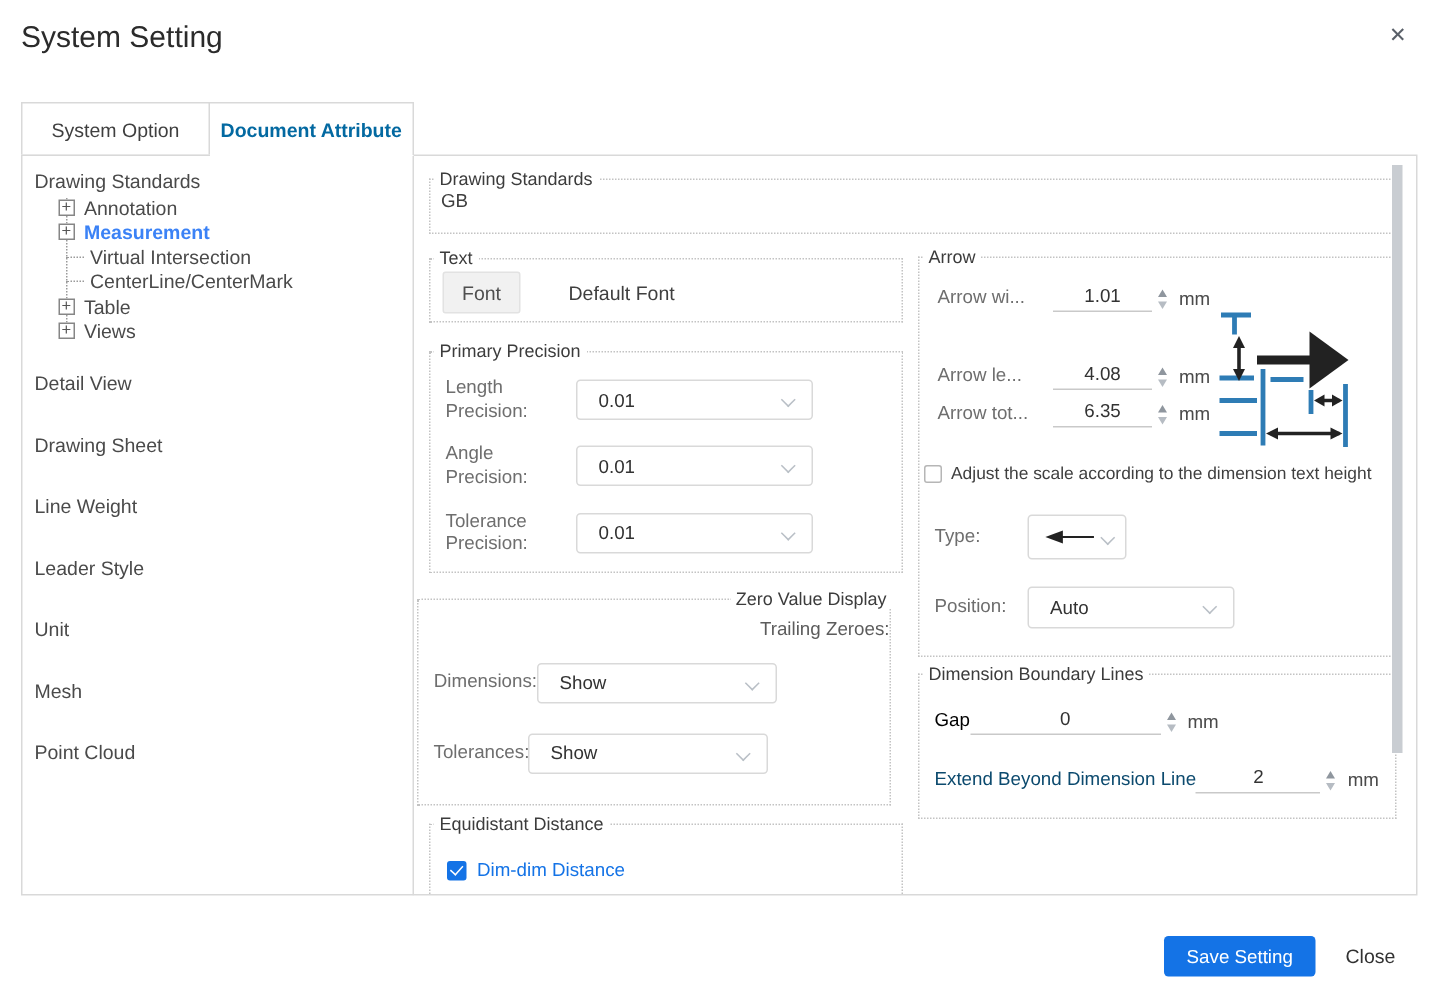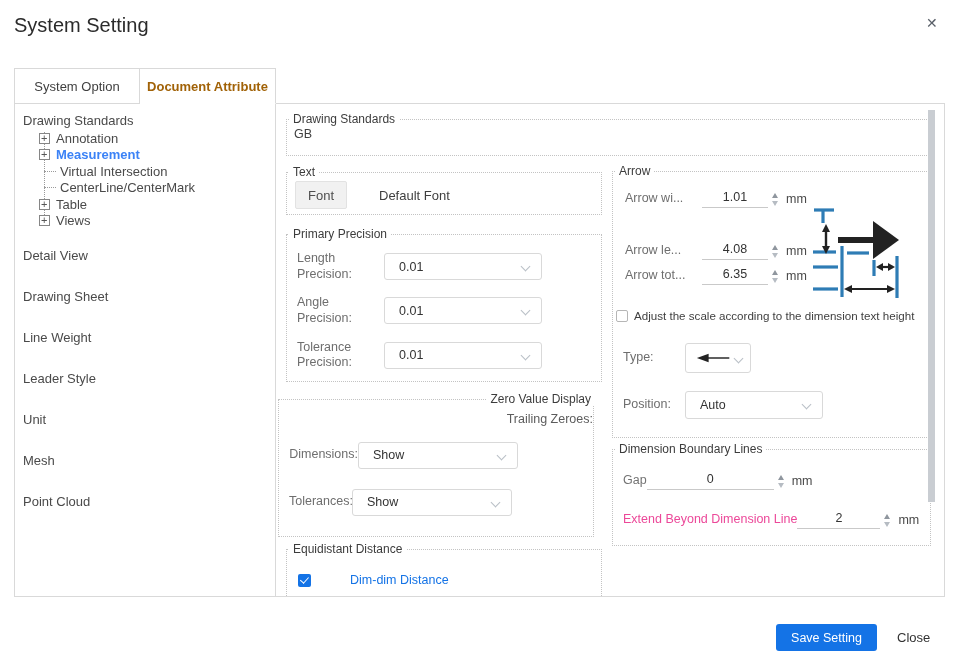--- a/index.html
+++ b/index.html
@@ -7,21 +7,21 @@
     font-family:"Liberation Sans", sans-serif; color:#3f3f3f; position:relative; }
 
   .dialog-title { position:absolute; left:14px; top:14px; font-size:20px; color:#2b2b2b; }
   .close-x { position:absolute; left:926px; top:16px; font-size:14px; color:#5a6069; cursor:default; line-height:1; }
 
   
   .tabs { position:absolute; left:14px; top:68px; display:flex; }
   .tab { height:36px; display:flex; align-items:center; justify-content:center;
     font-size:13px; background:#fff; border:1px solid #d9d9d9; color:#3f3f3f; }
   .tab.inactive { width:126px; }
-  .tab.active { width:136px; font-weight:bold; color:#a16207; border-left:none; border-bottom:1px solid #fff; z-index:3; }
+  .tab.active { width:136px; font-weight:bold; color:#0369a1; border-left:none; border-bottom:1px solid #fff; z-index:3; }
 
   
   .tree-panel { position:absolute; left:14px; top:103px; width:262px; height:494px;
     border:1px solid #d9d9d9; border-top:1px solid #d9d9d9; background:#fff; z-index:1; }
   .main-panel { position:absolute; left:275px; top:103px; width:670px; height:494px;
     border:1px solid #d9d9d9; background:#fff; overflow:hidden; }
 
   
   .tree-root { margin:9px 0 2px 8px; font-size:13px; color:#4a4a4a; }
   .tree-children { position:relative; margin-left:24px; }
@@ -176,21 +176,21 @@
       <span class="flabel" style="width:63px;">Tolerances:</span>
       <div class="dropdown" style="width:160px;">
         <span>Show</span>
         <span class="chev"></span>
       </div>
     </div>
   </fieldset>
 
   <fieldset style="left:10px; top:438px; width:316px; height:80px; border-bottom:none;">
     <legend>Equidistant Distance</legend>
-    <div style="display:flex; align-items:center; margin:17px 0 0 11px;gap:32px;">
+    <div style="display:flex; align-items:center; margin:17px 0 0 11px;">
       <span class="cb checked"></span>
       <span style="font-size:12.5px; color:#1473e6; margin-left:7px;">Dim-dim Distance</span>
     </div>
   </fieldset>
 
   <fieldset style="left:336px; top:60px; width:319px; height:274px;">
     <legend>Arrow</legend>
 
     <svg class="diagram" width="114" height="112" viewBox="0 0 114 112">
       <g stroke="#2e7cb5" stroke-width="3.2" fill="none">
@@ -268,30 +268,30 @@
       <div class="dropdown" style="width:138px; height:28px;">
         <span>Auto</span>
         <span class="chev"></span>
       </div>
     </div>
   </fieldset>
 
   <fieldset style="left:336px; top:338px; width:319px; height:104px;">
     <legend>Dimension Boundary Lines</legend>
     <div class="spinrow" style="margin:16px 0 0 10px;">
-      <span class="flabel" style="color:#737373;">Gap</span>
+      <span class="flabel" style="color:#000000;">Gap</span>
       <span class="spinval" style="width:127px;">0</span>
       <span class="spinner">
           <span class="tri-up"></span>
           <span class="tri-down"></span>
         </span>
       <span class="unit">mm</span>
     </div>
     <div class="spinrow" style="margin:21px 0 0 10px;">
-      <span class="flabel" style="color:#ec4899;">Extend Beyond Dimension Line</span>
+      <span class="flabel" style="color:#0c4a6e;">Extend Beyond Dimension Line</span>
       <span class="spinval" style="width:83px;">2</span>
       <span class="spinner">
           <span class="tri-up"></span>
           <span class="tri-down"></span>
         </span>
       <span class="unit">mm</span>
     </div>
   </fieldset>
 
 </div>

